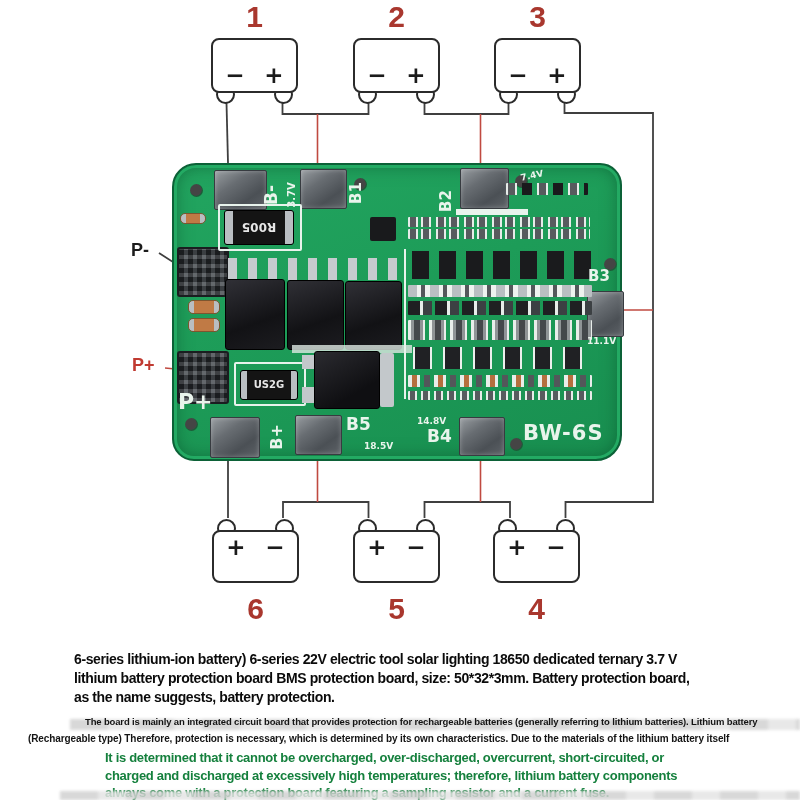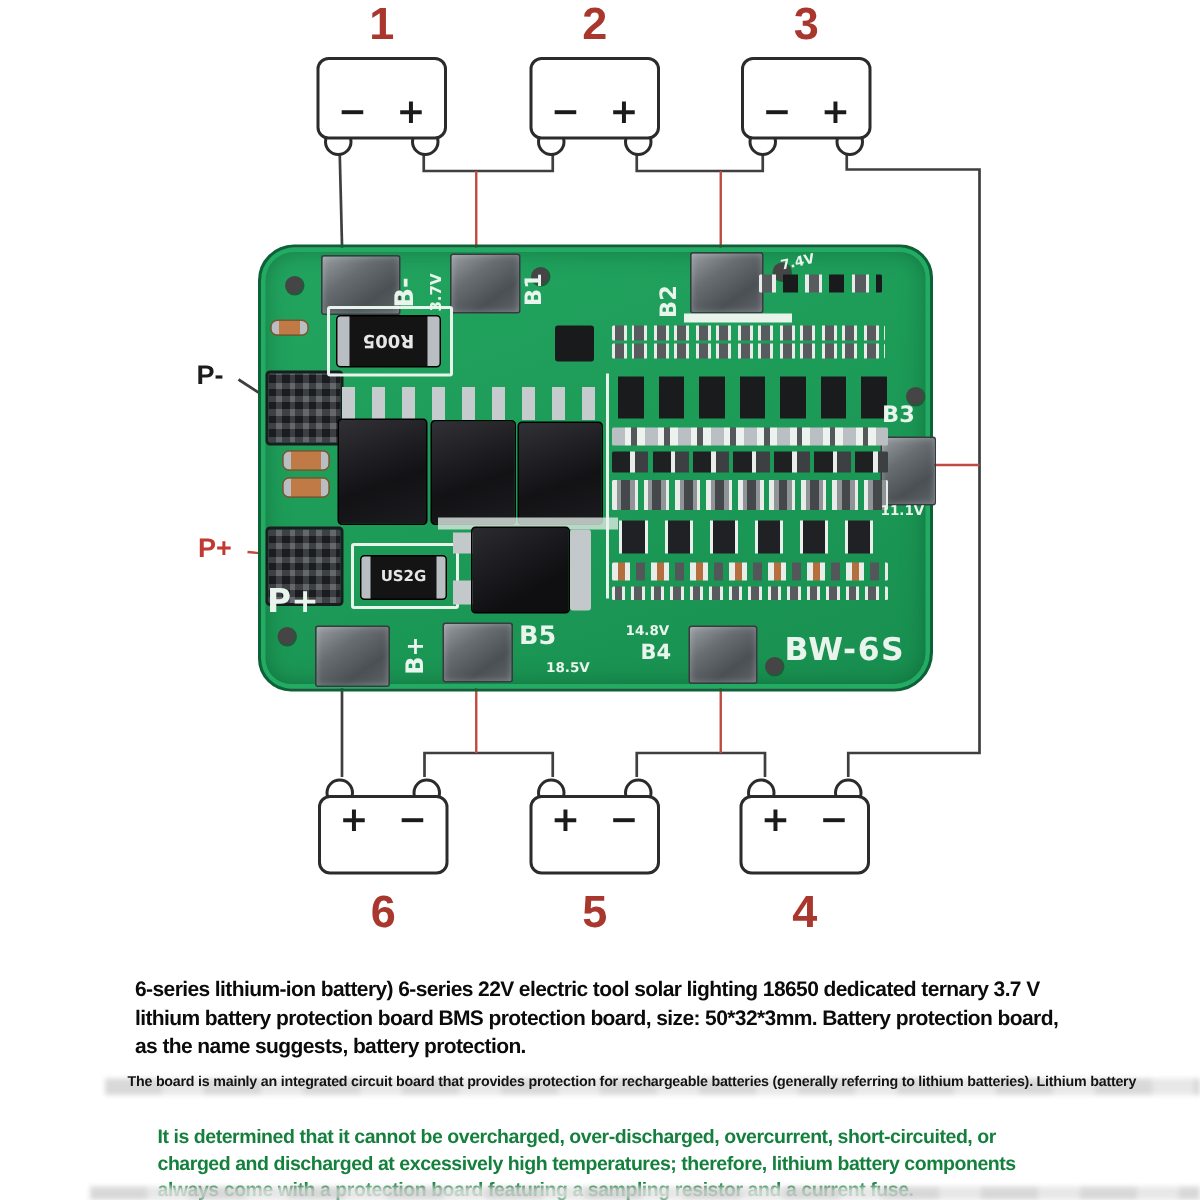--- a/index.html
+++ b/index.html
@@ -61,21 +61,21 @@
   .chipres .capend.r { right:0; border-radius:0 2px 2px 0; } .chipres .capend.l { left:0; border-radius:2px 0 0 2px; }
   .chipres .ctext { position:absolute; inset:0; display:flex; align-items:center; justify-content:center;
           color:#e6e6e6; font:700 12px/1 "DejaVu Sans",sans-serif; transform:rotate(180deg); }
   .outline { border:2px solid #e8f3ec; border-radius:2px; background:transparent; }
   .smd { border-radius:1px; }
 
   
   svg.wires { position:absolute; left:0; top:0; pointer-events:none; }
 
   
-  .heading { position:absolute; left:90px; top:650px; width:632px;
+  .heading { position:absolute; left:74px; top:650px; width:632px;
              font:700 14px/19px "Liberation Sans",sans-serif; letter-spacing:-0.4px; color:#0b0b0b; }
   .note1 { position:absolute; left:85px; top:705px; white-space:nowrap;
            font:700 9.5px/1.2 "Liberation Sans",sans-serif; letter-spacing:-0.15px; color:#141414;margin-top:11px; }
   .note2 { position:absolute; left:28px; top:733px; white-space:nowrap;
            font:700 10px/1.2 "Liberation Sans",sans-serif; letter-spacing:-0.1px; color:#141414; }
   .bodytxt { position:absolute; left:105px; top:749px; width:600px;
              font:700 13px/17.5px "Liberation Sans",sans-serif; letter-spacing:-0.3px; color:#15803d; }
   .band { position:absolute; height:11px; filter:blur(1.6px); opacity:.85;
           background:repeating-linear-gradient(90deg,#d2d2d2 0 38px,#e4e4e4 38px 66px); }
 </style>
@@ -244,23 +244,24 @@
     <div class="silk rotl" style="left:182px;top:28px;font-size:15px">B1</div>
     <div class="silk rotl" style="left:272px;top:36px;font-size:15px">B2</div>
     <div class="silk cen" style="left:358px;top:11px;font-size:9px;transform:translate(-50%,-50%) rotate(-12deg)">7.4V</div>
     <div class="silk" style="position:absolute;left:414px;top:104px;font-size:15px">B3</div>
     <div class="silk" style="position:absolute;left:413px;top:172px;font-size:9px">11.1V</div>
     <div class="silk" style="position:absolute;left:4px;top:226px;font-size:22px">P+</div>
     <div class="silk rotl" style="left:103px;top:272px;font-size:16px">B+</div>
     <div class="silk" style="position:absolute;left:172px;top:251px;font-size:17px">B5</div>
     <div class="silk" style="position:absolute;left:190px;top:277px;font-size:9px">18.5V</div>
     <div class="silk" style="position:absolute;left:243px;top:252px;font-size:9px">14.8V</div>
-    <div class="silk" style="position:absolute;left:253px;top:263px;font-size:14px">B4</div>
+    <div class="silk" style="position:absolute;left:253px;top:263px;font-size:17px">B4</div>
     <div class="silk" style="position:absolute;left:349px;top:258px;font-size:21px;letter-spacing:1px">BW-6S</div>
   </div>
 
   <div class="heading">6-series lithium-ion battery) 6-series 22V electric tool solar lighting 18650 dedicated ternary 3.7 V lithium battery protection board BMS protection board, size: 50*32*3mm. Battery protection board, as the name suggests, battery protection.</div>
   <div class="band" style="left:70px;top:719px;width:730px"></div>
   <div class="note1">The board is mainly an integrated circuit board that provides protection for rechargeable batteries (generally referring to lithium batteries). Lithium battery</div>
+  <div class="note2">(Rechargeable type) Therefore, protection is necessary, which is determined by its own characteristics. Due to the materials of the lithium battery itself</div>
   <div class="bodytxt">It is determined that it cannot be overcharged, over-discharged, overcurrent, short-circuited, or charged and discharged at excessively high temperatures; therefore, lithium battery components always come with a protection board featuring a sampling resistor and a current fuse.</div>
   <div class="band" style="left:60px;top:791px;width:740px;height:9px"></div>
 
 </div>
 
 </body></html>

